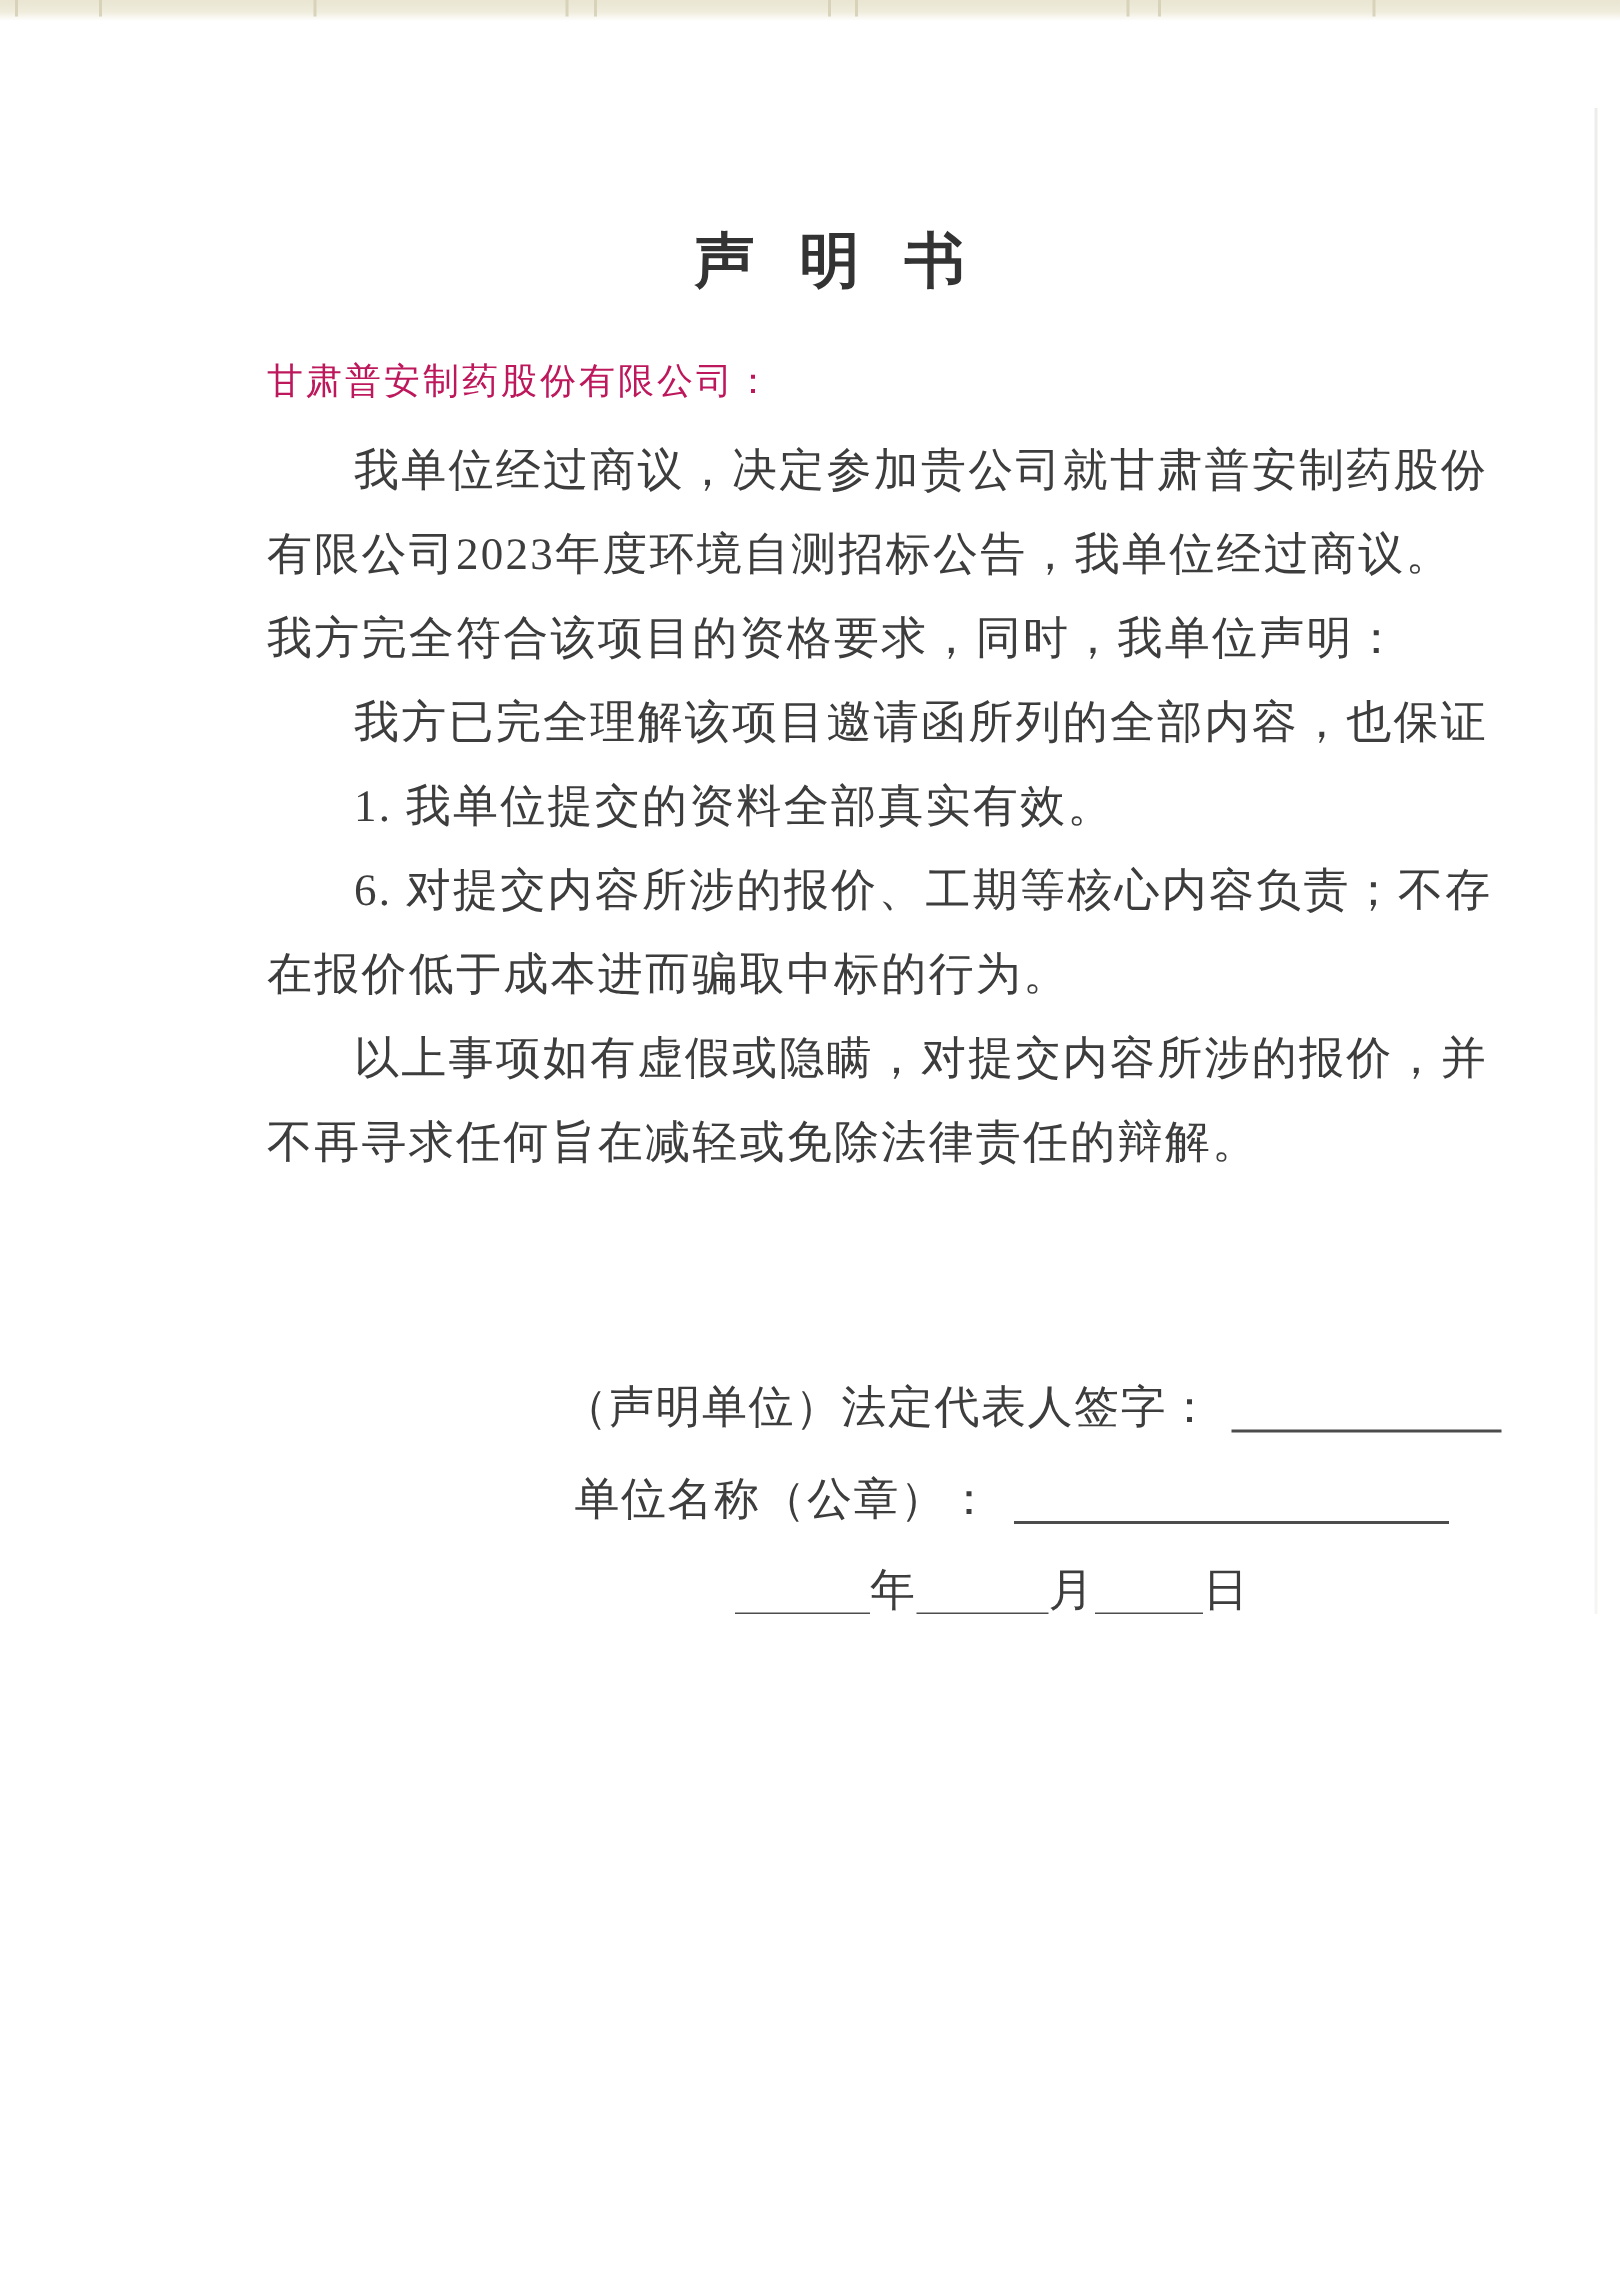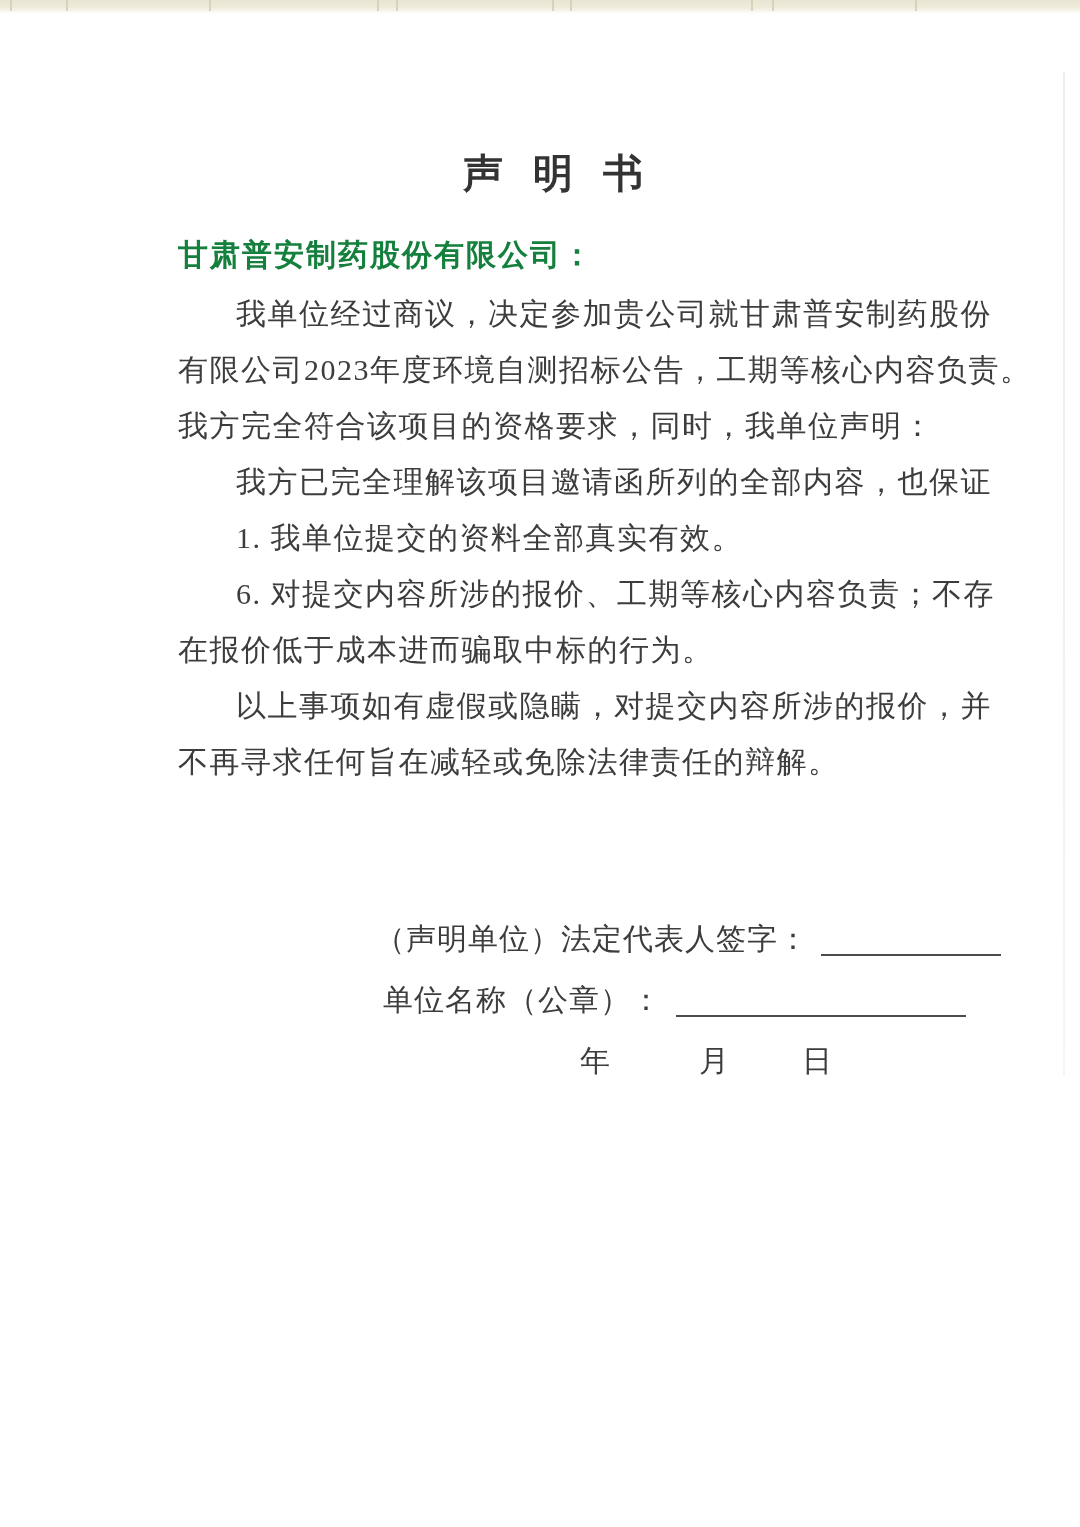--- a/index.html
+++ b/index.html
@@ -60,25 +60,25 @@
     font-size: 40px;
     line-height: 47px;
     font-weight: 700;
     color: #333333;
     text-align: center;
     letter-spacing: 30px;
     text-indent: 30px;
     white-space: nowrap;
   }
   .addressee {
-    font-size: 30px;
+    font-size: 24px;
     line-height: 44px;
-    font-weight: 700;
+    font-weight: 400;
     letter-spacing: 2px;
-    color: #15803d;
+    color: #be185d;
     margin-bottom: 9px;
     white-space: nowrap;
   }
   .body-line {
     font-size: 30px;
     line-height: 56px;
     letter-spacing: 1.5px;
     white-space: nowrap;
     color: #3d3d3d;
   }
@@ -144,21 +144,21 @@
   <div class="smudge" style="left:806px; top:1092px; width:3px; height:8px;"></div>
   <div class="smudge" style="left:430px; top:1352px; width:5px; height:4px;"></div>
 
   <div class="content">
 
     <h1 class="doc-title">声明书</h1>
 
     <div class="addressee">甘肃普安制药股份有限公司：</div>
 
     <div class="body-line indent">我单位经过商议，决定参加贵公司就甘肃普安制药股份</div>
-    <div class="body-line">有限公司2023年度环境自测招标公告，工期等核心内容负责。</div>
+    <div class="body-line">有限公司2023年度环境自测招标公告，我单位经过商议。</div>
     <div class="body-line">我方完全符合该项目的资格要求，同时，我单位声明：</div>
     <div class="body-line indent">我方已完全理解该项目邀请函所列的全部内容，也保证</div>
     <div class="body-line indent">1. 我单位提交的资料全部真实有效。</div>
     <div class="body-line indent">6. 对提交内容所涉的报价、工期等核心内容负责；不存</div>
     <div class="body-line">在报价低于成本进而骗取中标的行为。</div>
     <div class="body-line indent">以上事项如有虚假或隐瞒，对提交内容所涉的报价，并</div>
     <div class="body-line">不再寻求任何旨在减轻或免除法律责任的辩解。</div>
 
     <div class="sig-block">
       <div class="sig-line-rep">

